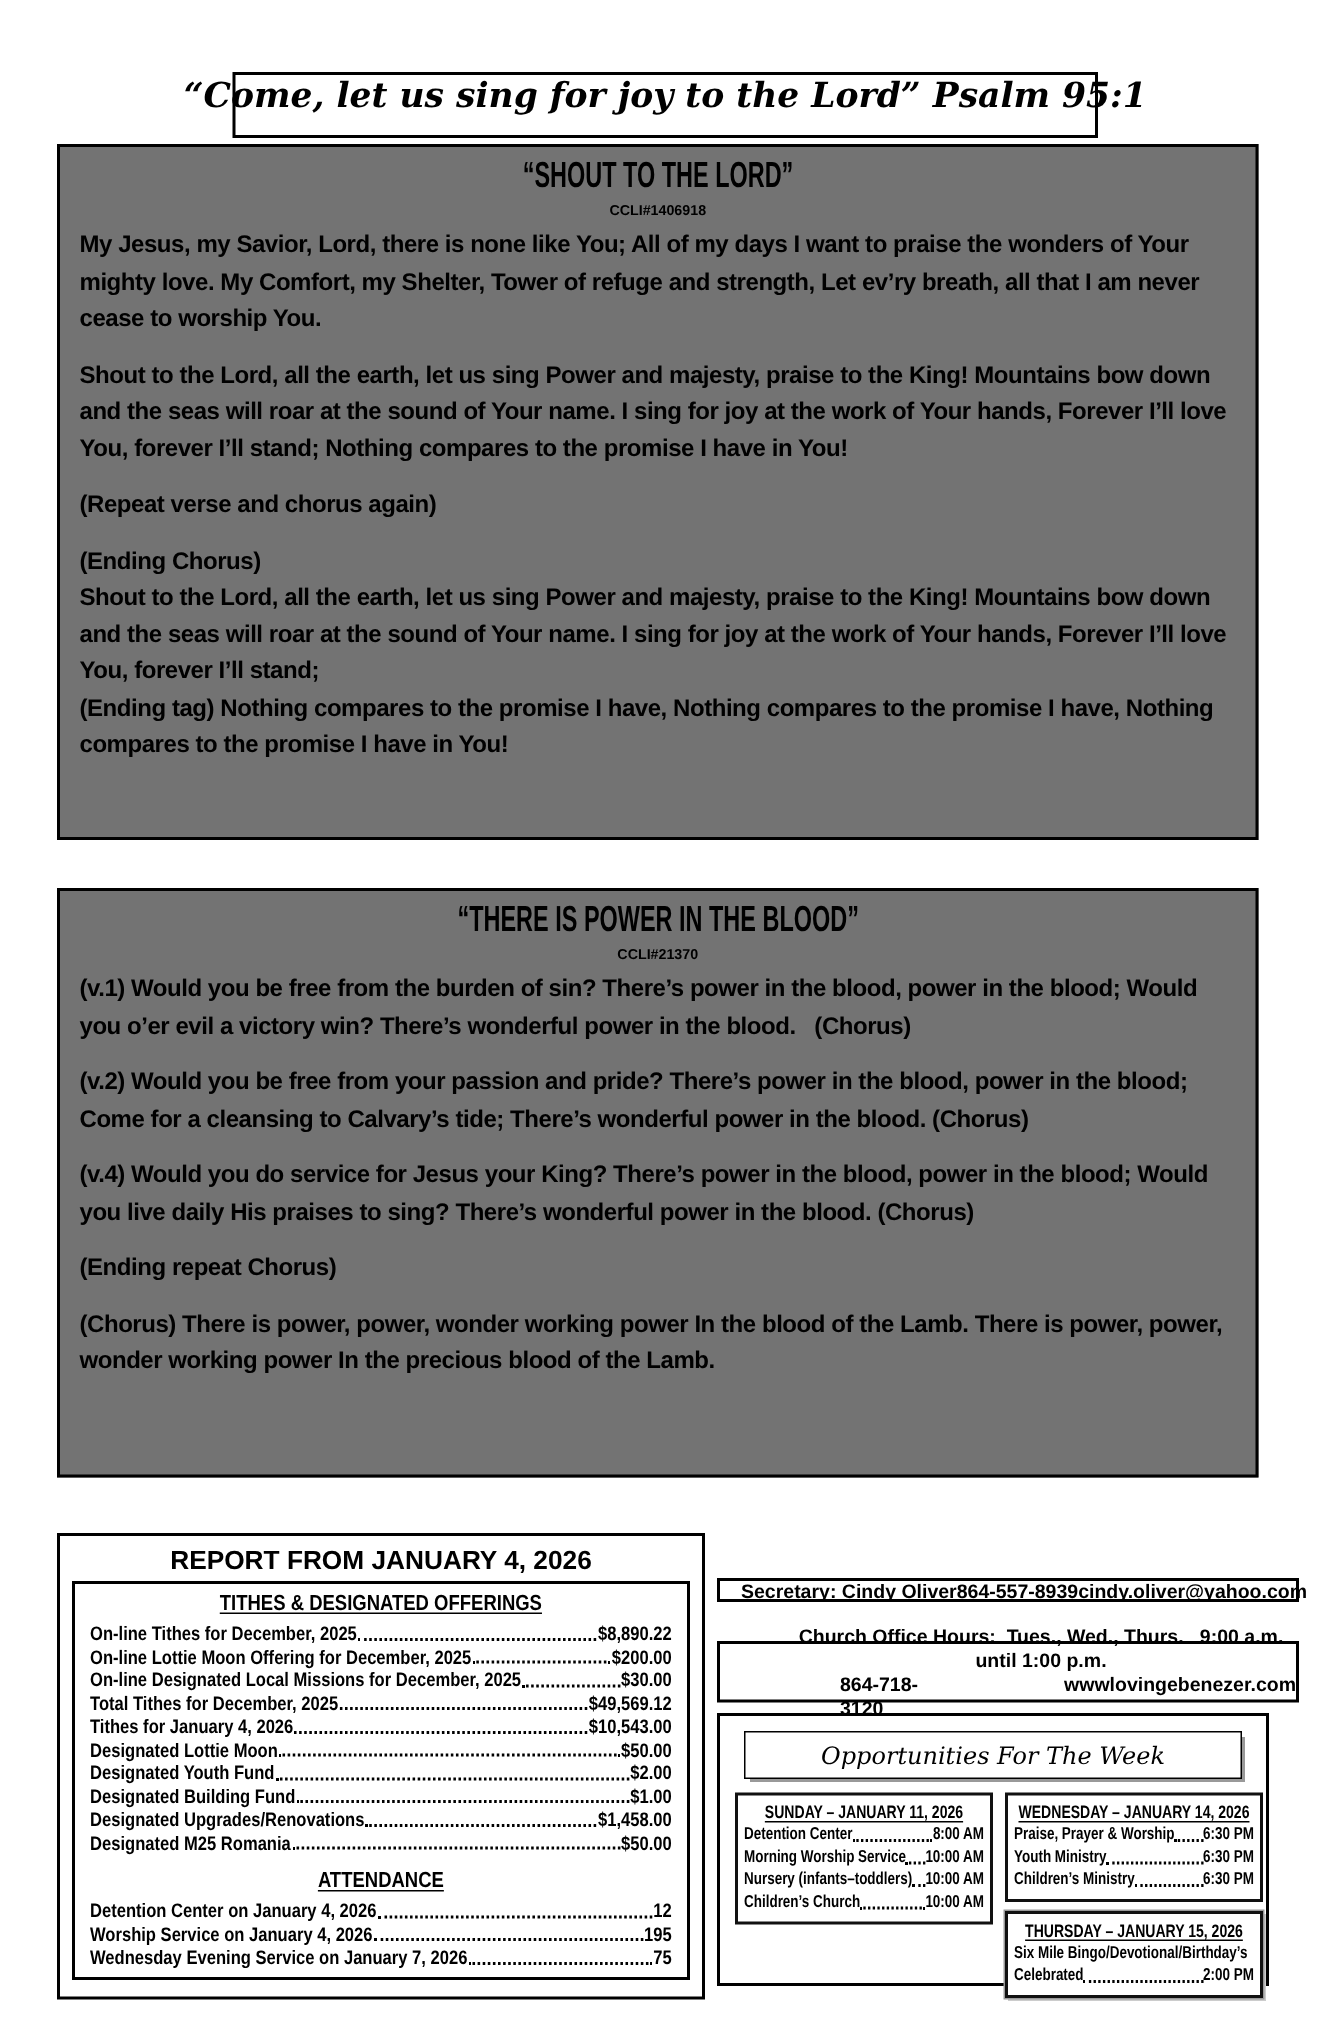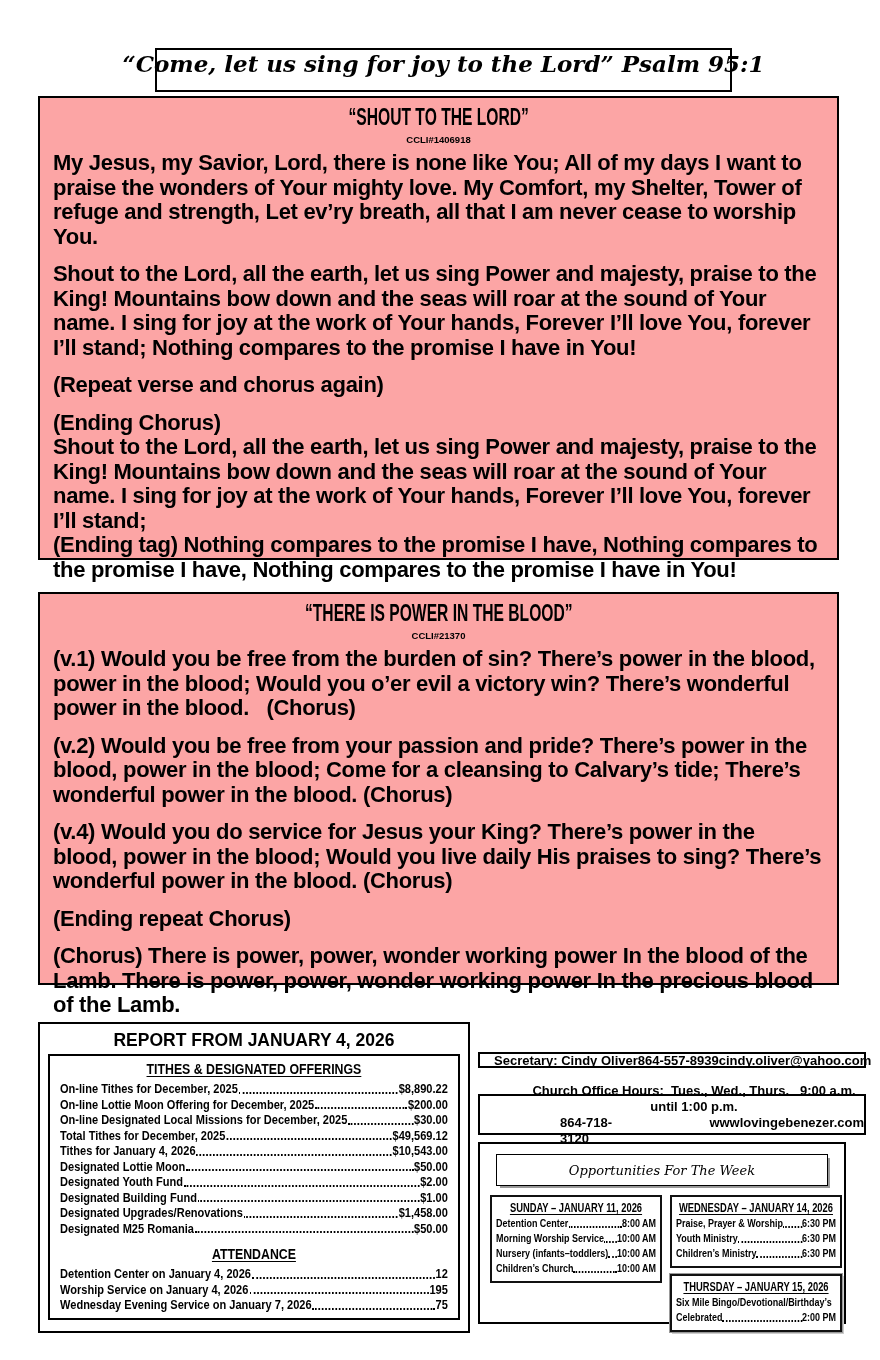--- a/index.html
+++ b/index.html
@@ -13,32 +13,32 @@
     position:absolute; left:155px; top:48px; width:577px; height:44px;
     border:2px solid #000; box-sizing:border-box;
     display:flex; justify-content:center;
     font-family:"DejaVu Serif", serif; font-style:italic; font-weight:bold;
     font-size:23px; white-space:nowrap;
   }
 
   
   .song-box {
     position:absolute; left:38px; width:801px; border:2px solid #000;
-    box-sizing:border-box; padding:6px 13px; background:#fca5a5;
+    box-sizing:border-box; padding:6px 13px; background:#737373;
   }
   .song1 { top:96px;  height:464px; }
   .song2 { top:592px; height:393px; }
   .song-title { text-align:center; line-height:26px; white-space:nowrap; }
   .narrowtitle {
     display:inline-block; font-weight:bold; font-size:23px;
     transform:scale(0.68,1.05); transform-origin:center bottom; white-space:nowrap;
   }
   .ccli { text-align:center; font-size:9.5px; font-weight:bold; line-height:13px; margin-bottom:5px; }
   .para {
-    font-size:22px; font-weight:bold; line-height:24.5px; letter-spacing:-0.3px;
+    font-size:16px; font-weight:bold; line-height:24.5px; letter-spacing:-0.3px;
     white-space:pre-wrap; margin:0 0 13px 0;
   }
   .para:last-child { margin-bottom:0; }
 
   
   .report-box {
     position:absolute; left:38px; top:1022px; width:432px; height:311px;
     border:2px solid #000; box-sizing:border-box; padding:3px 8px 8px; background:#fff;
   }
   .report-title { text-align:center; font-size:17.5px; font-weight:bold; line-height:27px; }
@@ -74,21 +74,21 @@
 
   
   .opps-box {
     position:absolute; left:478px; top:1142px; width:368px; height:182px;
     border:2px solid #000; box-sizing:border-box; padding:8px 10px; background:#fff;
   }
   .opps-header {
     border:1px solid #000; box-shadow:3px 3px 0 -1px #999;
     margin:2px 6px 9px 6px; height:30px;
     display:flex; align-items:center; justify-content:center;
-    font-family:"DejaVu Serif", serif; font-style:italic; font-size:13px; white-space:nowrap;
+    font-family:"DejaVu Serif", serif; font-style:italic; font-size:16px; white-space:nowrap;
   }
   .opps-cols { display:flex; gap:8px; align-items:flex-start; }
   .col-left  { width:50%; }
   .col-right { width:50%; display:flex; flex-direction:column; gap:6px; }
   .sched { border:2px solid #111; box-sizing:border-box; padding:3px 4px 5px; background:#fff; }
   .thursday { outline:1px solid #999; outline-offset:0; box-shadow:2px 2px 0 #ccc; }
   .cwrap { transform:scaleX(0.78); transform-origin:0 0; width:128.2%; }
   .sched-head {
     text-align:center; font-size:12px; font-weight:bold; line-height:16px;
     text-decoration:underline; text-underline-offset:2px; white-space:nowrap;

